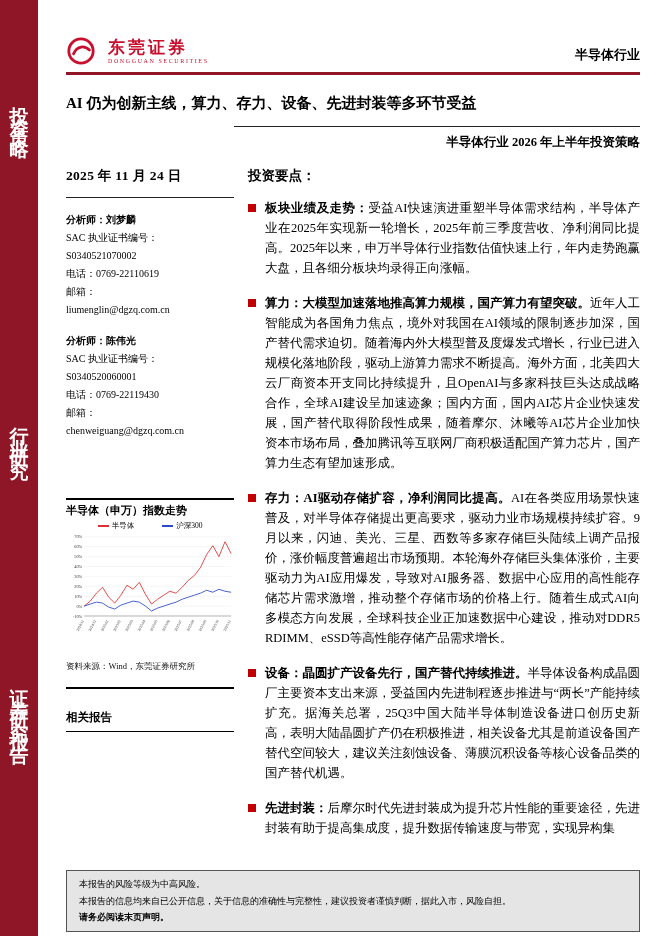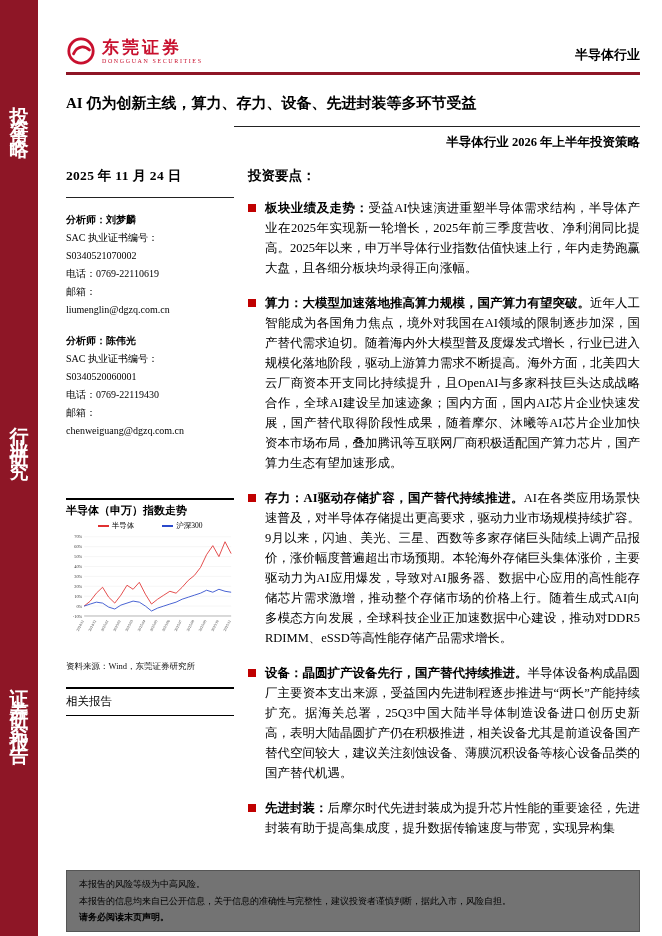--- a/index.html
+++ b/index.html
@@ -11,21 +11,21 @@
   .v-label { position:absolute; left:50%; transform:translateX(-50%);
              writing-mode:vertical-rl; text-orientation:upright; white-space:nowrap;
              color:#ffffff; font-weight:700; font-size:19px; letter-spacing:11px; }
   .v1 { top:92px; } .v2 { top:412px; } .v3 { top:674px; }
 
   .content { position:absolute; left:38px; top:0; right:0; bottom:0; padding:36px 22px 0 28px; }
 
   
   .header { display:flex; justify-content:space-between; align-items:flex-end;
             border-bottom:3px solid #8E1626; padding-bottom:6px; }
-  .logo { display:flex; align-items:center; gap:6px; }
+  .logo { display:flex; align-items:center; gap:12px; }
   .logo-mark svg { width:30px; height:30px; display:block; }
   .logo-cn { display:block; color:#C8102E; font-size:17px; font-weight:700; letter-spacing:3px; line-height:1.15; }
   .logo-en { display:block; color:#C8102E; font-size:6px; letter-spacing:1.6px; }
   .industry { font-size:13px; font-weight:700; padding-bottom:2px; }
 
   
   .title-block { display:flex; margin-top:14px; }
   .rating { width:168px; flex-shrink:0; font-weight:700; font-size:13px; padding-top:5px; }
   .title { margin:0; font-size:15px; font-weight:700; line-height:1.95; }
 
@@ -43,31 +43,31 @@
 
   .chart-box { margin-top:58px; border-top:2px solid #000; padding-top:3px; }
   .chart-title { font-weight:700; font-size:11px; }
   .legend { display:flex; justify-content:center; align-items:center; gap:28px; font-size:7.5px; margin-top:3px; }
   .legend-item { display:inline-flex; align-items:center; }
   .legend-swatch { display:inline-block; width:11px; height:2px; margin-right:3px; background:#999; }
   .chart-svg { width:100%; display:block; margin-top:1px; }
   .source { font-size:8.5px; margin-top:16px; color:#111; }
 
   .related { margin-top:14px; border-top:2px solid #000; border-bottom:1px solid #000;
-             padding:5px 0 6px; font-weight:400; font-size:11.5px; }
+             padding:21px 0 6px; font-weight:700; font-size:11.5px; }
 
   
   .points-heading { margin:0 0 13px 0; font-size:13.5px; font-weight:700; }
   .bullet { display:flex; gap:9px; margin-bottom:15px; }
   .bullet-icon { width:8px; height:8px; background:#C00000; flex-shrink:0; margin-top:6px; }
   .bullet p { margin:0; font-size:12.5px; line-height:1.6; text-align:justify; }
 
   
   .footer-box { position:absolute; left:28px; right:22px; bottom:4px; border:1px solid #555;
-                padding:5px 12px 6px; font-size:9px; line-height:1.8; background:#737373; }
+                padding:5px 12px 6px; font-size:9px; line-height:1.8; background:#e5e5e5; }
   .fb-bold { font-weight:700; }
 </style>
 </head>
 <body>
 
 <div class="page">
 
   <aside class="sidebar">
     <div class="v-label v1">投资策略</div>
     <div class="v-label v2">行业研究</div>
@@ -185,21 +185,21 @@
           <p><strong>板块业绩及走势：</strong><span>受益AI快速演进重塑半导体需求结构，半导体产业在2025年实现新一轮增长，2025年前三季度营收、净利润同比提高。2025年以来，申万半导体行业指数估值快速上行，年内走势跑赢大盘，且各细分板块均录得正向涨幅。</span></p>
         </div>
 
         <div class="bullet">
           <span class="bullet-icon"></span>
           <p><strong>算力：大模型加速落地推高算力规模，国产算力有望突破。</strong><span>近年人工智能成为各国角力焦点，境外对我国在AI领域的限制逐步加深，国产替代需求迫切。随着海内外大模型普及度爆发式增长，行业已进入规模化落地阶段，驱动上游算力需求不断提高。海外方面，北美四大云厂商资本开支同比持续提升，且OpenAI与多家科技巨头达成战略合作，全球AI建设呈加速迹象；国内方面，国内AI芯片企业快速发展，国产替代取得阶段性成果，随着摩尔、沐曦等AI芯片企业加快资本市场布局，叠加腾讯等互联网厂商积极适配国产算力芯片，国产算力生态有望加速形成。</span></p>
         </div>
 
         <div class="bullet">
           <span class="bullet-icon"></span>
-          <p><strong>存力：AI驱动存储扩容，国产替代持续推进。</strong><span>AI在各类应用场景快速普及，对半导体存储提出更高要求，驱动力业市场规模持续扩容。9月以来，闪迪、美光、三星、西数等多家存储巨头陆续上调产品报价，涨价幅度普遍超出市场预期。本轮海外存储巨头集体涨价，主要驱动力为AI应用爆发，导致对AI服务器、数据中心应用的高性能存储芯片需求激增，推动整个存储市场的价格上行。随着生成式AI向多模态方向发展，全球科技企业正加速数据中心建设，推动对DDR5 RDIMM、eSSD等高性能存储产品需求增长。</span></p>
+          <p><strong>存力：AI驱动存储扩容，净利润同比提高。</strong><span>AI在各类应用场景快速普及，对半导体存储提出更高要求，驱动力业市场规模持续扩容。9月以来，闪迪、美光、三星、西数等多家存储巨头陆续上调产品报价，涨价幅度普遍超出市场预期。本轮海外存储巨头集体涨价，主要驱动力为AI应用爆发，导致对AI服务器、数据中心应用的高性能存储芯片需求激增，推动整个存储市场的价格上行。随着生成式AI向多模态方向发展，全球科技企业正加速数据中心建设，推动对DDR5 RDIMM、eSSD等高性能存储产品需求增长。</span></p>
         </div>
 
         <div class="bullet">
           <span class="bullet-icon"></span>
           <p><strong>设备：晶圆扩产设备先行，国产替代持续推进。</strong><span>半导体设备构成晶圆厂主要资本支出来源，受益国内先进制程逐步推进与“两长”产能持续扩充。据海关总署，25Q3中国大陆半导体制造设备进口创历史新高，表明大陆晶圆扩产仍在积极推进，相关设备尤其是前道设备国产替代空间较大，建议关注刻蚀设备、薄膜沉积设备等核心设备品类的国产替代机遇。</span></p>
         </div>
 
         <div class="bullet">
           <span class="bullet-icon"></span>
           <p><strong>先进封装：</strong><span>后摩尔时代先进封装成为提升芯片性能的重要途径，先进封装有助于提高集成度，提升数据传输速度与带宽，实现异构集</span></p>

